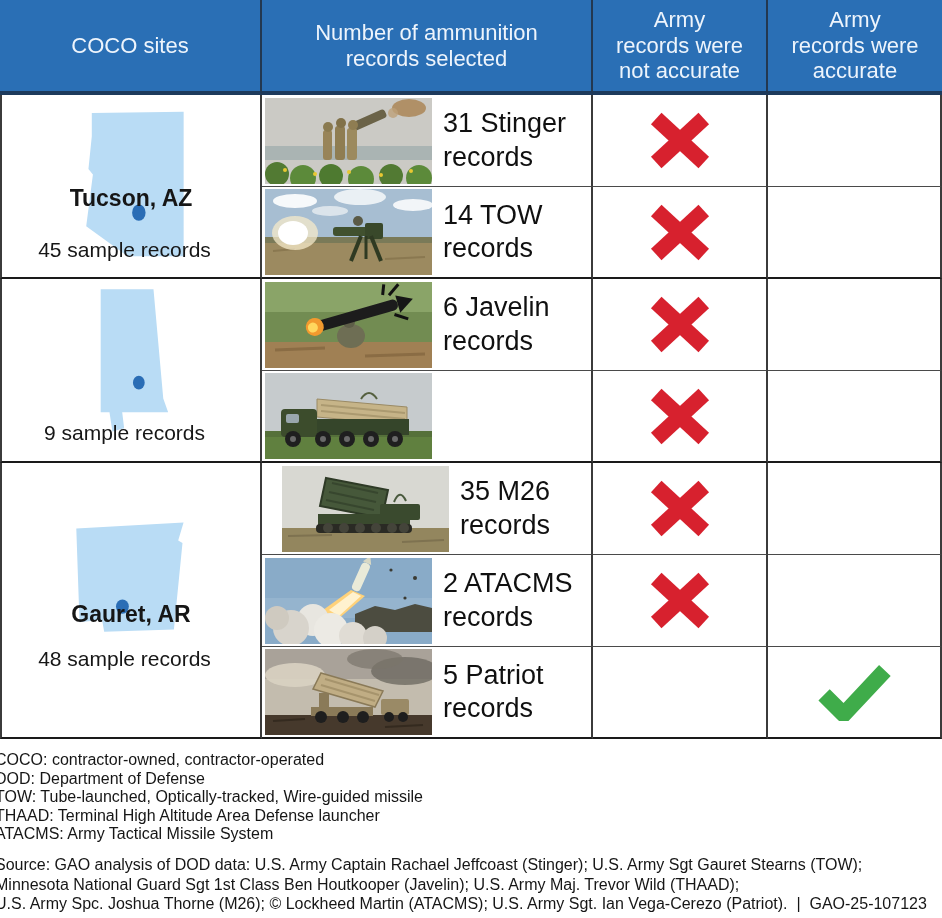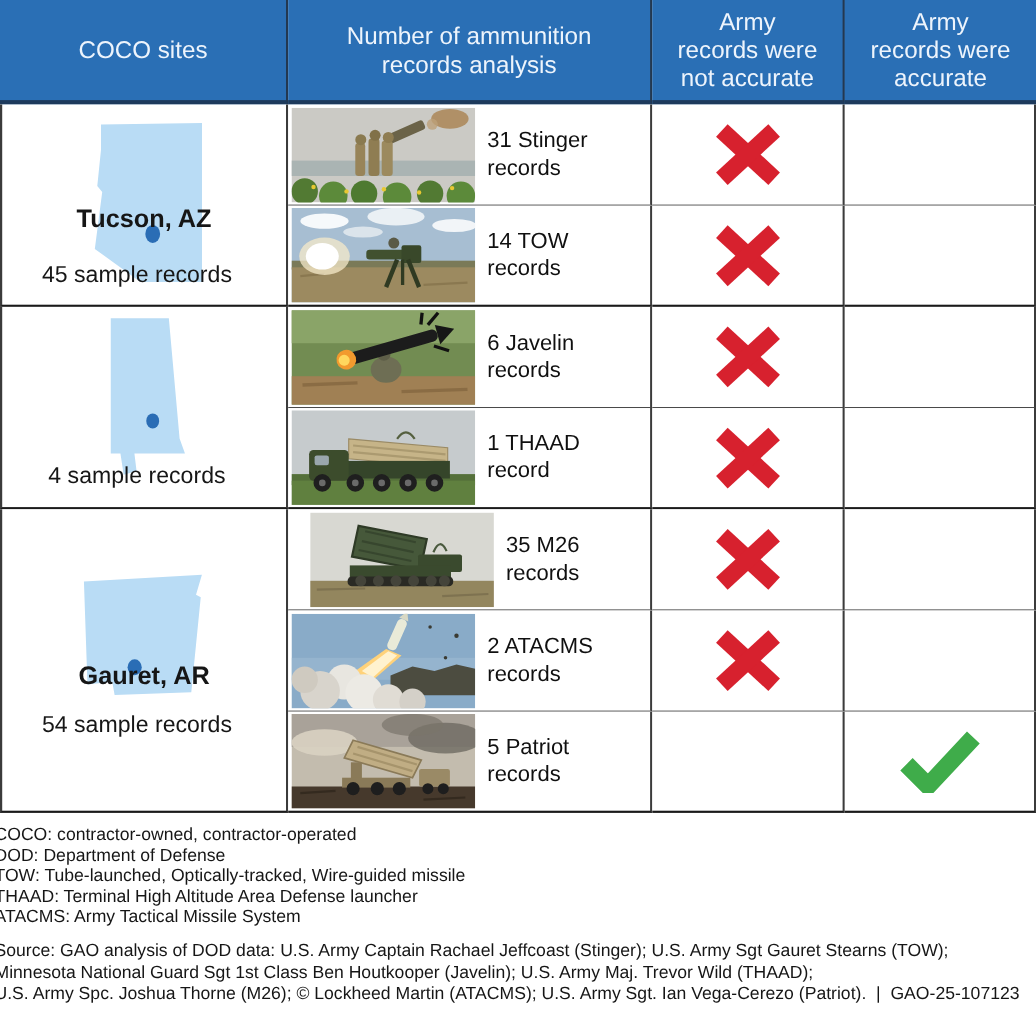--- a/index.html
+++ b/index.html
@@ -21,38 +21,38 @@
          display:flex;align-items:center;justify-content:center;text-align:center;
          color:#edf4fc;font-size:22px;line-height:1.18;white-space:pre-line;}
   .hcell.last{border-right:none;}
   .sitecell{display:block;}
   .mapwrap{position:absolute;left:0;right:0;display:flex;justify-content:center;}
   .sitename{position:absolute;left:0;right:0;text-align:center;font-weight:bold;
             font-size:23px;color:#161616;z-index:2;margin-top:38px;}
   .sample{position:absolute;left:0;right:13px;text-align:center;font-size:21px;color:#161616;}
   .ammocell{display:flex;align-items:center;padding:3px 0 3px 3px;}
   .photo{flex:none;display:block;}
-  .reclabel{margin-left:11px;width:132px;font-size:20px;line-height:1.24;
+  .reclabel{margin-left:11px;width:132px;font-size:27px;line-height:1.24;
             color:#101010;white-space:pre-line;}
   .markcell{display:flex;align-items:center;justify-content:center;}
   .footer{position:absolute;left:-5px;top:751px;width:960px;}
   .note{font-size:16px;line-height:18.6px;color:#161616;white-space:pre;}
   .srcblock{position:absolute;left:-5px;top:855px;width:960px;}
   .src-line{font-size:16px;line-height:19.5px;color:#161616;white-space:pre;}
 </style>
 </head>
 <body>
 
 <div class="stage">
 
   <div class="tbl">
 
     <div class="hcell" style="grid-column:1;grid-row:1;">COCO sites</div>
     <div class="hcell" style="grid-column:2;grid-row:1;">Number of ammunition
-records analysis</div>
+records selected</div>
     <div class="hcell" style="grid-column:3;grid-row:1;">Army
 records were
 not accurate</div>
     <div class="hcell last" style="grid-column:4;grid-row:1;">Army
 records were
 accurate</div>
 
     <div class="cell first grp sitecell" style="grid-column:1;grid-row:2 / span 2;">
       <div class="mapwrap" style="top:14px;">
         <svg width="112" height="150" viewBox="0 0 100 110" preserveAspectRatio="none">
@@ -64,32 +64,32 @@
       <div class="sample" style="bottom:15px;">45 sample records</div>
     </div>
 
     <div class="cell first grp sitecell" style="grid-column:1;grid-row:4 / span 2;">
       <div class="mapwrap" style="top:8px;">
         <svg width="88" height="148" viewBox="0 0 90 130" preserveAspectRatio="none">
           <path d="M14 2 L68 2 L78 98 L83 110 L36 110 L38 124 L26 127 L23 110 L14 110 Z" fill="var(--state)"></path>
           <circle cx="53" cy="84" r="6" fill="var(--dot)"></circle>
         </svg>
       </div>
-      <div class="sample" style="bottom:16px;">4 sample records</div>
+      <div class="sample" style="bottom:16px;">9 sample records</div>
     </div>
 
     <div class="cell first grp sitecell" style="grid-column:1;grid-row:6 / span 3;">
       <div class="mapwrap" style="top:56px;">
         <svg width="118" height="120" viewBox="0 0 110 100" preserveAspectRatio="none">
           <path d="M4 8 L104 3 L99 18 L103 20 L95 92 L30 94 L28 84 L7 86 Z" fill="var(--state)"></path>
           <circle cx="47" cy="73" r="6" fill="var(--dot)"></circle>
         </svg>
       </div>
       <div class="sitename" style="top:100px;">Gauret, AR</div>
-      <div class="sample" style="bottom:66px;">54 sample records</div>
+      <div class="sample" style="bottom:66px;">48 sample records</div>
     </div>
 
     <div class="cell ammocell" style="grid-column:2;grid-row:2;">
       <svg class="photo" width="167" height="86" viewBox="0 0 167 86">
         <rect width="167" height="86" fill="#cbcac5"></rect>
         <rect y="48" width="167" height="14" fill="#aab4b3"></rect>
         <ellipse cx="144" cy="10" rx="17" ry="9" fill="#ad8a5c" opacity="0.9"></ellipse>
         <circle cx="128" cy="15" r="5" fill="#bda079" opacity="0.8"></circle>
         <rect x="84" y="26" width="38" height="9" rx="3" fill="#6b6348" transform="rotate(-24 84 26)"></rect>
         <rect x="58" y="32" width="9" height="30" rx="3" fill="#988459"></rect>
@@ -198,22 +198,20 @@
           <circle cx="82" cy="66" r="8" fill="#1f1f1f"></circle>
           <circle cx="106" cy="66" r="8" fill="#1f1f1f"></circle>
           <circle cx="130" cy="66" r="8" fill="#1f1f1f"></circle>
         <circle cx="28" cy="66" r="3" fill="#6a6a6a"></circle>
           <circle cx="58" cy="66" r="3" fill="#6a6a6a"></circle>
           <circle cx="82" cy="66" r="3" fill="#6a6a6a"></circle>
           <circle cx="106" cy="66" r="3" fill="#6a6a6a"></circle>
           <circle cx="130" cy="66" r="3" fill="#6a6a6a"></circle>
         <path d="M96 26 q8 -12 16 0" stroke="#55603f" stroke-width="2" fill="none"></path>
       </svg>
-      <div class="reclabel">1 THAAD
-record</div>
     </div>
     <div class="cell grp markcell" style="grid-column:3;grid-row:5;">
       <svg width="64" height="57" viewBox="0 0 70 62">
         <line x1="9" y1="7" x2="61" y2="55" stroke="var(--xred)" stroke-width="17"></line>
         <line x1="61" y1="7" x2="9" y2="55" stroke="var(--xred)" stroke-width="17"></line>
       </svg>
     </div>
     <div class="cell grp markcell" style="grid-column:4;grid-row:5;border-right:2px solid var(--grid);"></div>
 
     <div class="cell ammocell" style="grid-column:2;grid-row:6;padding-left:20px;">

